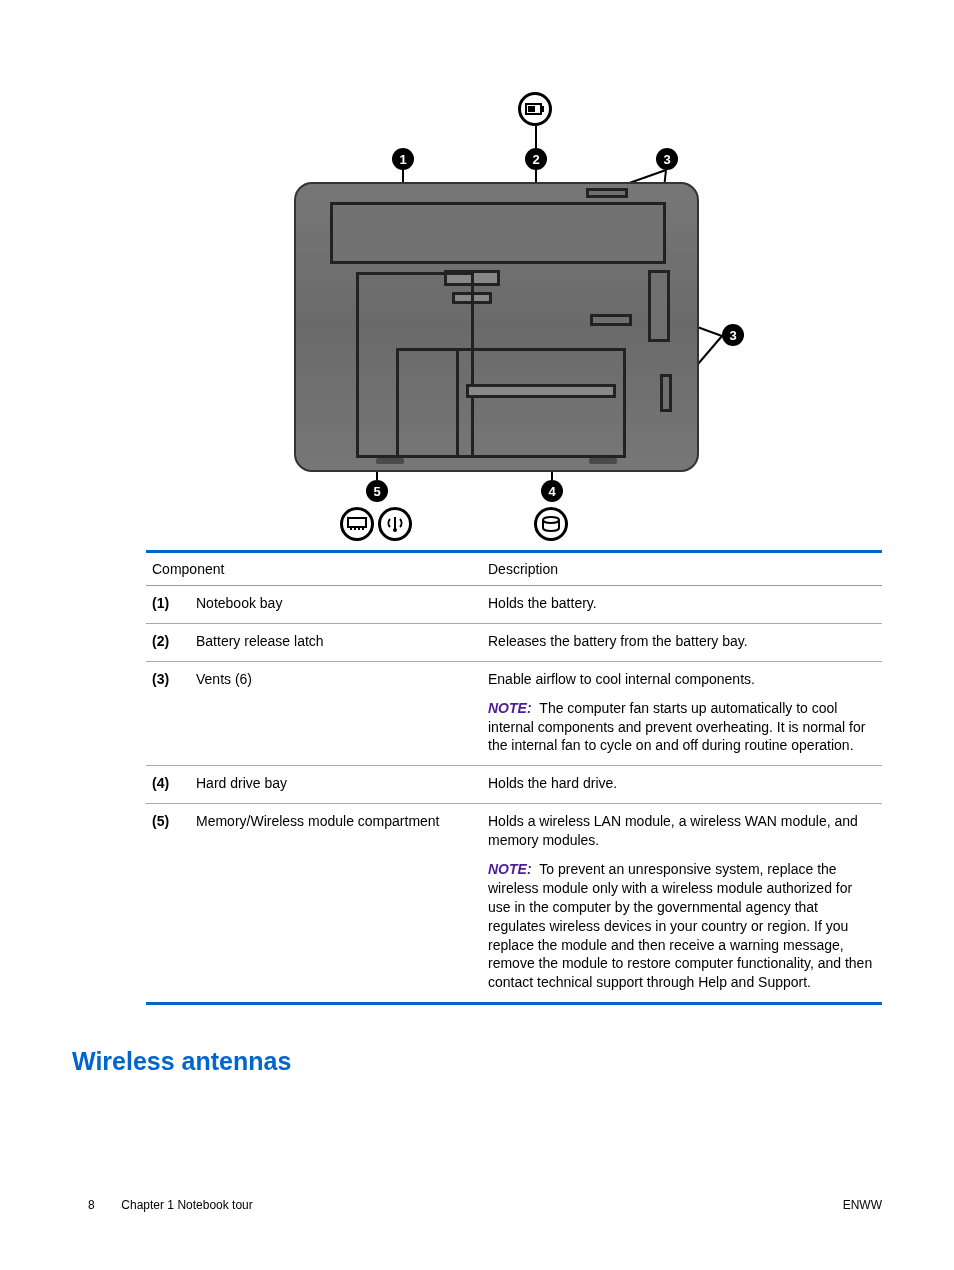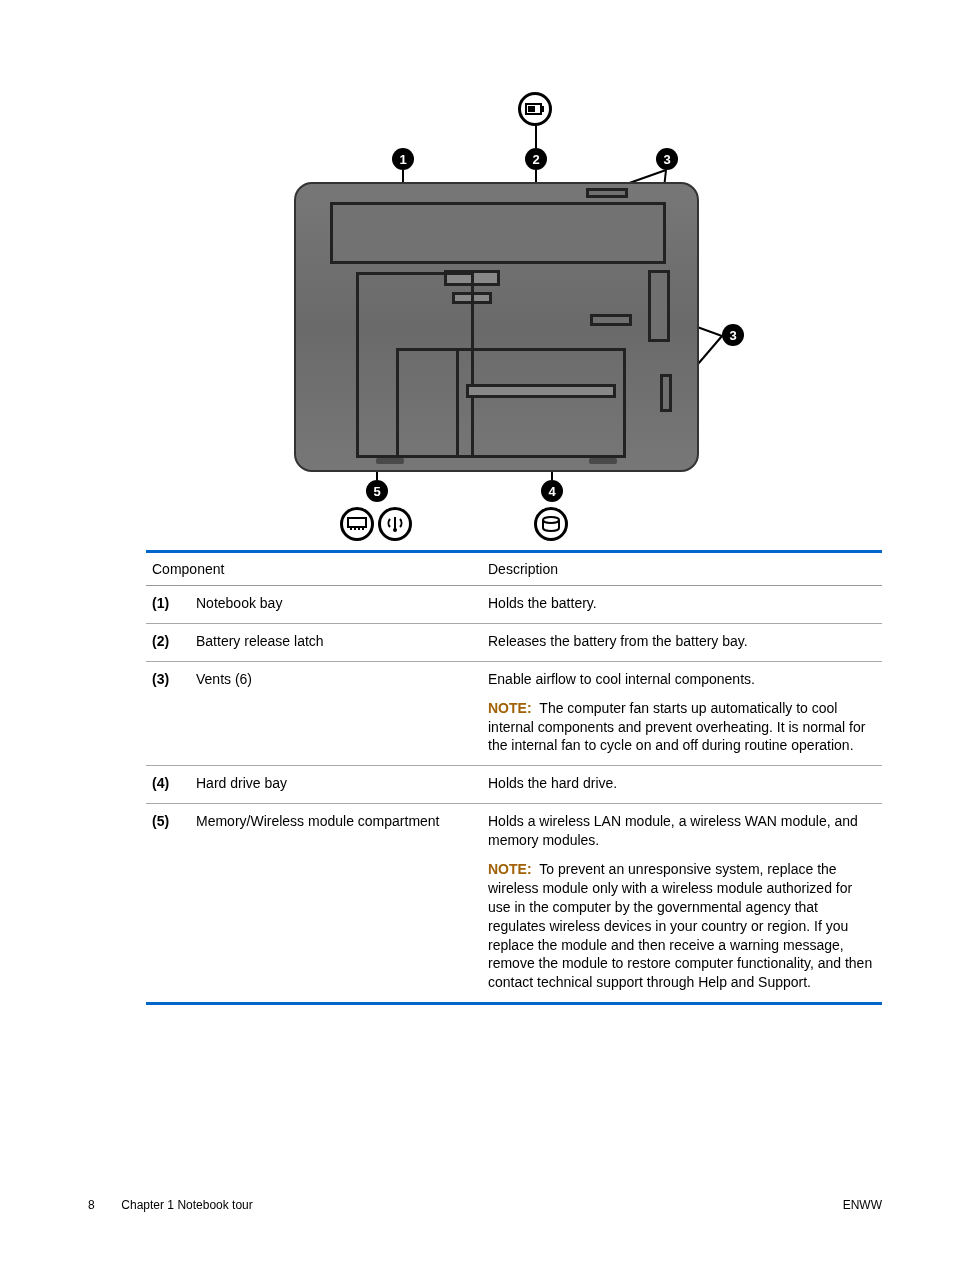--- a/index.html
+++ b/index.html
@@ -161,21 +161,21 @@
   .ctable td {
     padding: 8px 6px 10px 6px;
     vertical-align: top;
     font-size: 14px;
     line-height: 1.35;
   }
   .ctable td.idx { width: 44px; font-weight: bold; }
   .ctable td.cname { width: 292px; }
   .ctable tbody tr { border-bottom: 1px solid #aaa; }
   .ctable tbody tr:last-child { border-bottom: 3px solid #0066cc; }
-  .note-label { color: #a16207; font-weight: bold; }
+  .note-label { color: #4c1d95; font-weight: bold; font-style: italic; }
   .note-block { margin-top: 10px; }
 
   .body-indent {
     margin-left: 74px;
     width: 736px;
     font-size: 16.5px;
     line-height: 1.35;
   }
 
   .footer {
@@ -304,20 +304,21 @@
         <td>
           <span>Holds a wireless LAN module, a wireless WAN module, and memory modules.</span>
           <div class="note-block">
             <span class="note-label">NOTE:</span>&nbsp;&nbsp;<span>To prevent an unresponsive system, replace the wireless module only with a wireless module authorized for use in the computer by the governmental agency that regulates wireless devices in your country or region. If you replace the module and then receive a warning message, remove the module to restore computer functionality, and then contact technical support through Help and Support.</span>
           </div>
         </td>
       </tr>
     </tbody>
   </table>
 
+  <div class="h1 second">Wireless antennas</div>
 </div>
 
 <div class="footer">
   <div>
     <span class="pnum">8</span>
     <span>Chapter 1   Notebook tour</span>
   </div>
   <div>ENWW</div>
 </div>
 

